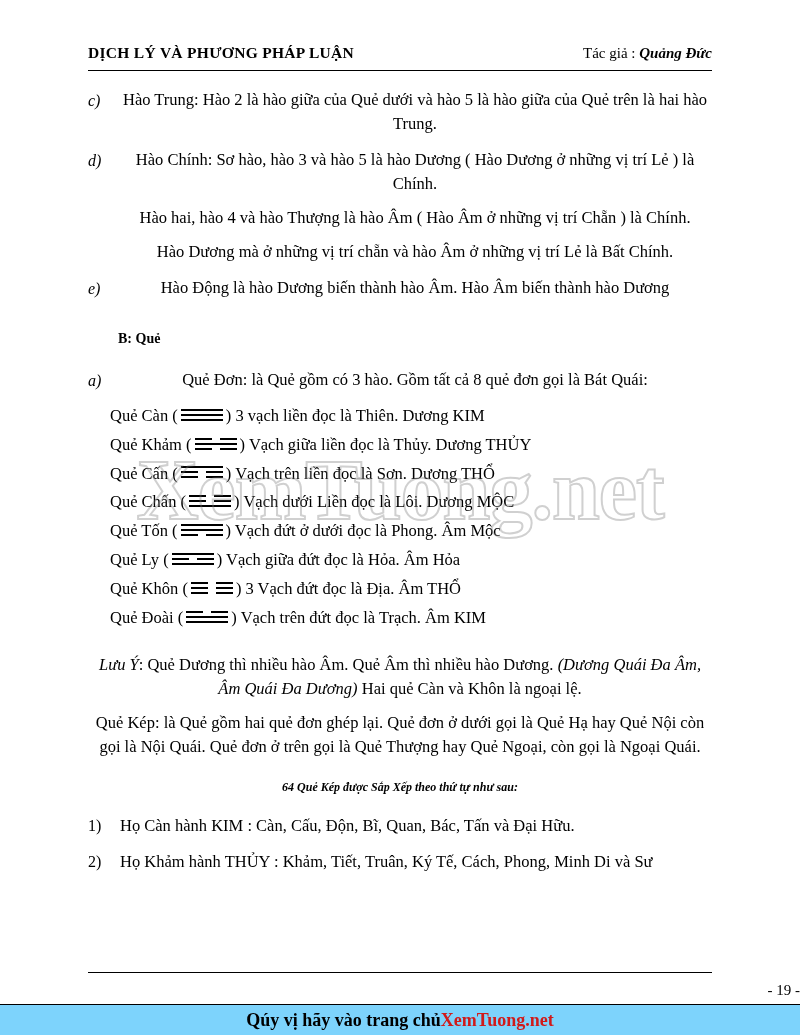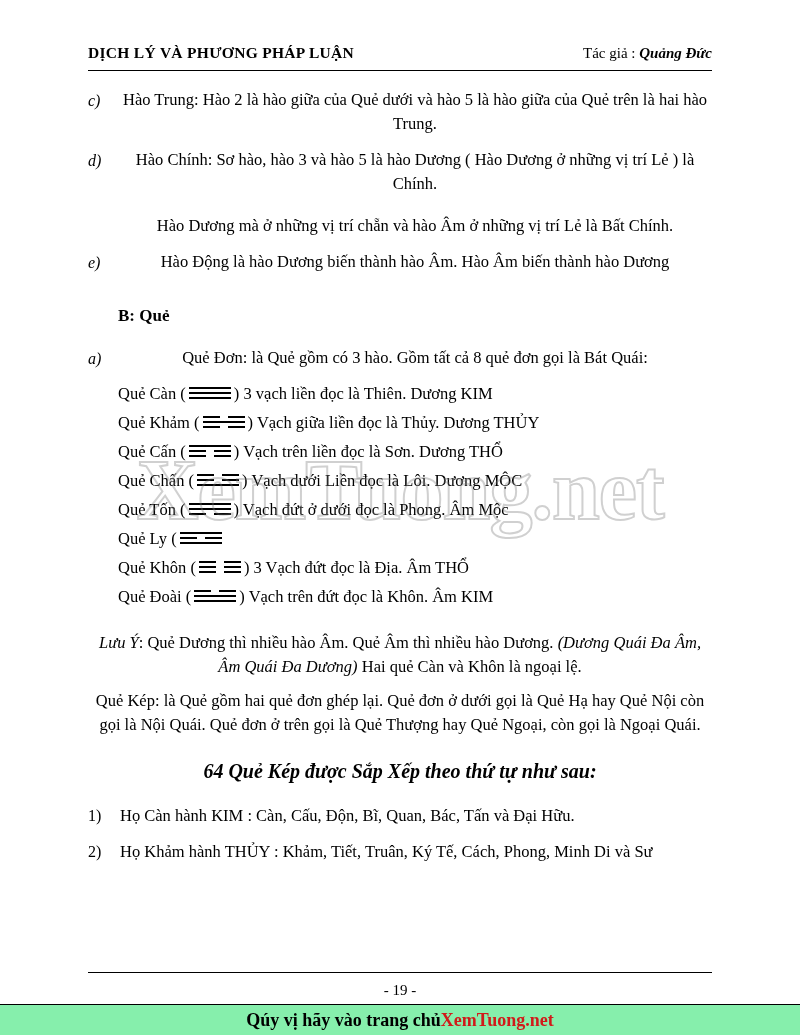--- a/index.html
+++ b/index.html
@@ -80,29 +80,29 @@
   .para {
     margin: 0 0 2px 0;
     text-align: center;
   }
   .gap-sm { height: 8px; }
   .gap-md { height: 18px; }
   .gap-lg { height: 26px; }
 
   .section-title {
     font-weight: bold;
-    font-size: 17px;
+    font-size: 14px;
     margin-left: 30px;
   }
 
   
   .tri-row {
     display: flex;
     align-items: center;
-    margin-left: 30px;
+    margin-left: 22px;
     margin-bottom: 5px;
     font-size: 16.5px;
     white-space: nowrap;
   }
   .tri-name { }
   .trigram {
     display: inline-block;
     width: 42px;
     vertical-align: middle;
     margin: 0 3px;
@@ -128,21 +128,21 @@
   }
   .tline.broken::before { left: 0; width: 17px; }
   .tline.broken::after { right: 0; width: 17px; }
 
   .note-italic { font-style: italic; }
 
   .centered-italic {
     text-align: center;
     font-style: italic;
     font-weight: bold;
-    font-size: 20px;
+    font-size: 12px;
     margin: 0;
   }
 
   .numlist-item {
     display: flex;
     margin-bottom: 4px;
   }
   .numlist-item .marker {
     width: 32px;
     flex: 0 0 32px;
@@ -156,30 +156,30 @@
     left: 88px;
     right: 88px;
     border-top: 1px solid #000;
     height: 0;
   }
   .page-num {
     position: absolute;
     bottom: 36px;
     left: 0;
     right: 0;
-    text-align: center;
+    text-align: right;
     font-size: 15px;
   }
   .footer-banner {
     position: absolute;
     bottom: 0;
     left: 0;
     width: 800px;
     height: 30px;
-    background: #86efac;
+    background: #7dd3fc;
     border-top: 1px solid #000;
     display: flex;
     align-items: center;
     justify-content: center;
     font-size: 18px;
     font-weight: bold;
     font-family: "Liberation Serif", serif;
   }
   .footer-banner .brand {
     color: #d11a1a;
@@ -228,20 +228,21 @@
       </div>
     </div>
 
     <div class="gap-sm"></div>
 
     <div class="item">
       <div class="marker">d)</div>
       <div class="body">
         <p class="para">Hào Chính: Sơ hào, hào 3 và hào 5  là hào  Dương ( Hào Dương ở  những vị trí Lẻ ) là Chính.</p>
         <div class="gap-sm"></div>
+        <p class="para">Hào hai, hào 4 và hào Thượng là hào Âm ( Hào Âm ở những vị trí Chẵn ) là Chính.</p>
         <div class="gap-sm"></div>
         <p class="para">Hào Dương mà ở những vị trí chẵn và hào Âm ở những vị trí Lẻ là Bất Chính.</p>
       </div>
     </div>
 
     <div class="gap-sm"></div>
 
     <div class="item">
       <div class="marker">e)</div>
       <div class="body">
@@ -310,38 +311,39 @@
           </span>
           <span>) Vạch đứt ở dưới đọc là Phong. Âm Mộc</span>
         </div>
         <div class="tri-row">
           <span class="tri-name">Quẻ Ly (</span>
           <span class="trigram">
             <div class="tline"></div>
             <div class="tline broken"></div>
             <div class="tline"></div>
           </span>
+          <span>) Vạch  giữa đứt đọc là Hỏa. Âm Hỏa</span>
         </div>
         <div class="tri-row">
           <span class="tri-name">Quẻ Khôn (</span>
           <span class="trigram">
             <div class="tline broken"></div>
             <div class="tline broken"></div>
             <div class="tline broken"></div>
           </span>
           <span>) 3 Vạch đứt đọc là Địa. Âm THỔ</span>
         </div>
         <div class="tri-row">
           <span class="tri-name">Quẻ Đoài (</span>
           <span class="trigram">
             <div class="tline broken"></div>
             <div class="tline"></div>
             <div class="tline"></div>
           </span>
-          <span>) Vạch trên đứt đọc là Khôn. Âm KIM</span>
+          <span>) Vạch trên đứt đọc là Trạch. Âm KIM</span>
         </div>
       </div>
 
     <div class="gap-md"></div>
 
     <p class="para">
       <span class="note-italic">Lưu Ý</span><span>: Quẻ Dương thì nhiều hào Âm. Quẻ Âm thì nhiều hào Dương. </span><span class="note-italic">(Dương Quái Đa Âm, Âm Quái Đa Dương)</span><span>  Hai quẻ Càn và Khôn là ngoại lệ.</span>
     </p>
 
     <div class="gap-sm"></div>

